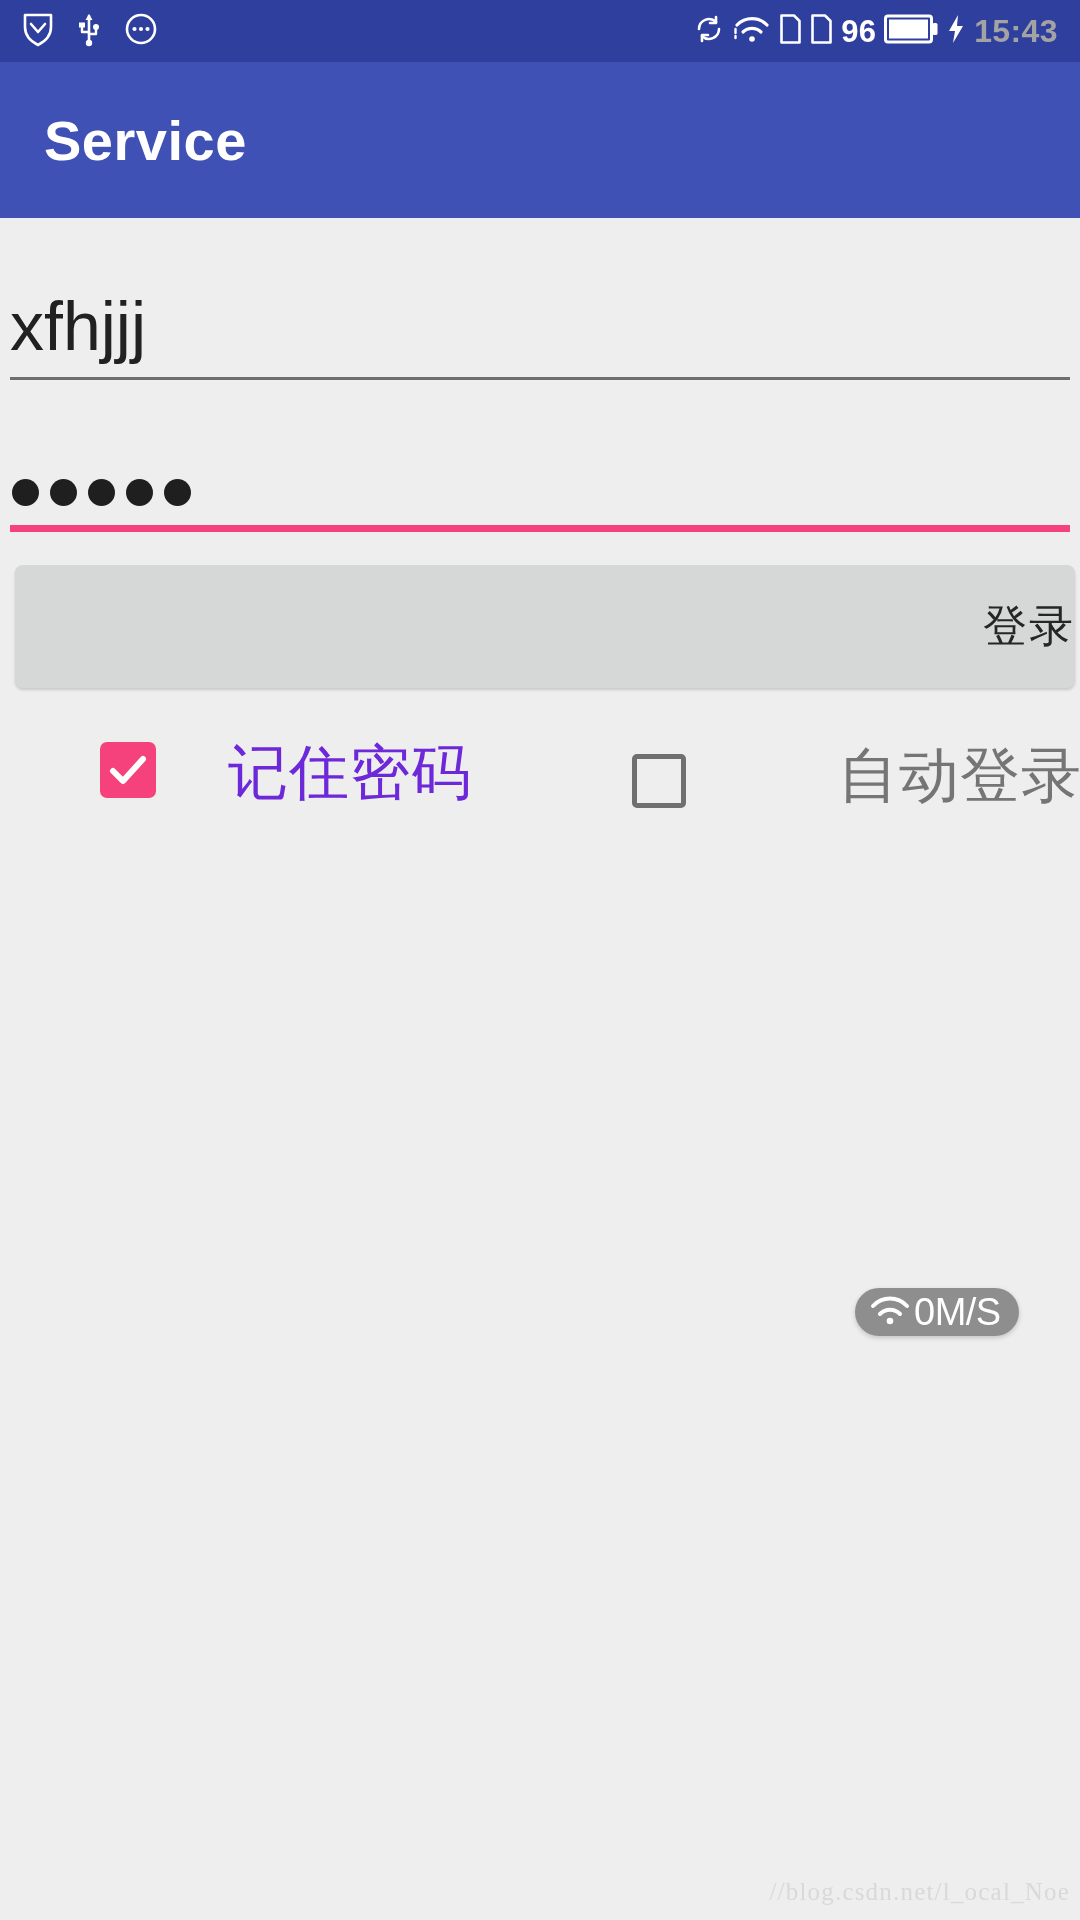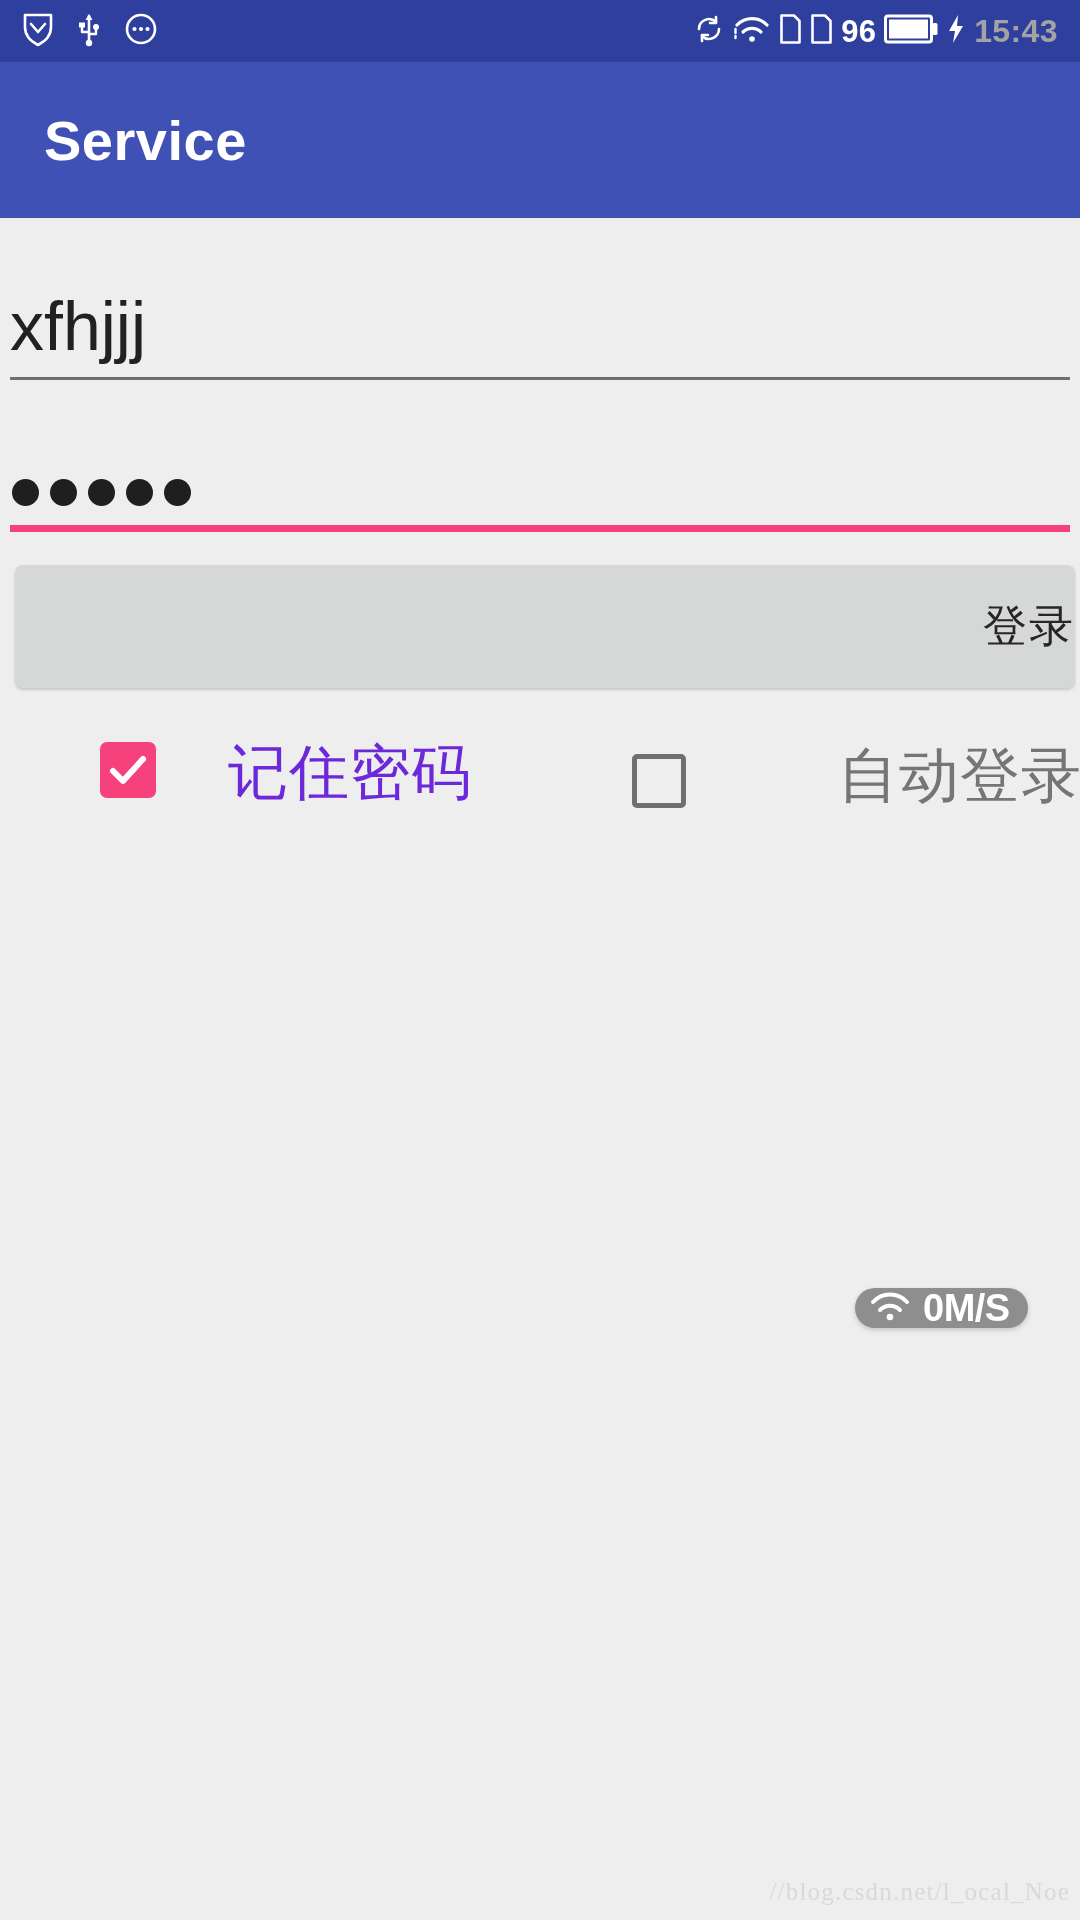--- a/index.html
+++ b/index.html
@@ -158,27 +158,26 @@
     position:absolute; left:838px; top:18px;
     font-size:60px;
     color:#757575;
     white-space:nowrap;
     letter-spacing:1px;
   }
 
   
   .net-pill {
     position:absolute; left:855px; top:1070px;
-    display:flex; align-items:center; gap:12px;
-    height:40px;
+    display:flex; align-items:center; gap:3px;
+    height:48px;
     padding:0 18px 0 14px;
     border-radius:26px;
     background:#8e8e8e;
     box-shadow:0 2px 5px rgba(0,0,0,0.18);
-    font-weight:bold;
   }
   .net-pill-label {
     color:#ffffff;
     font-size:38px;
     line-height:1;
     letter-spacing:-0.5px;
   }
 
   
   .watermark {

